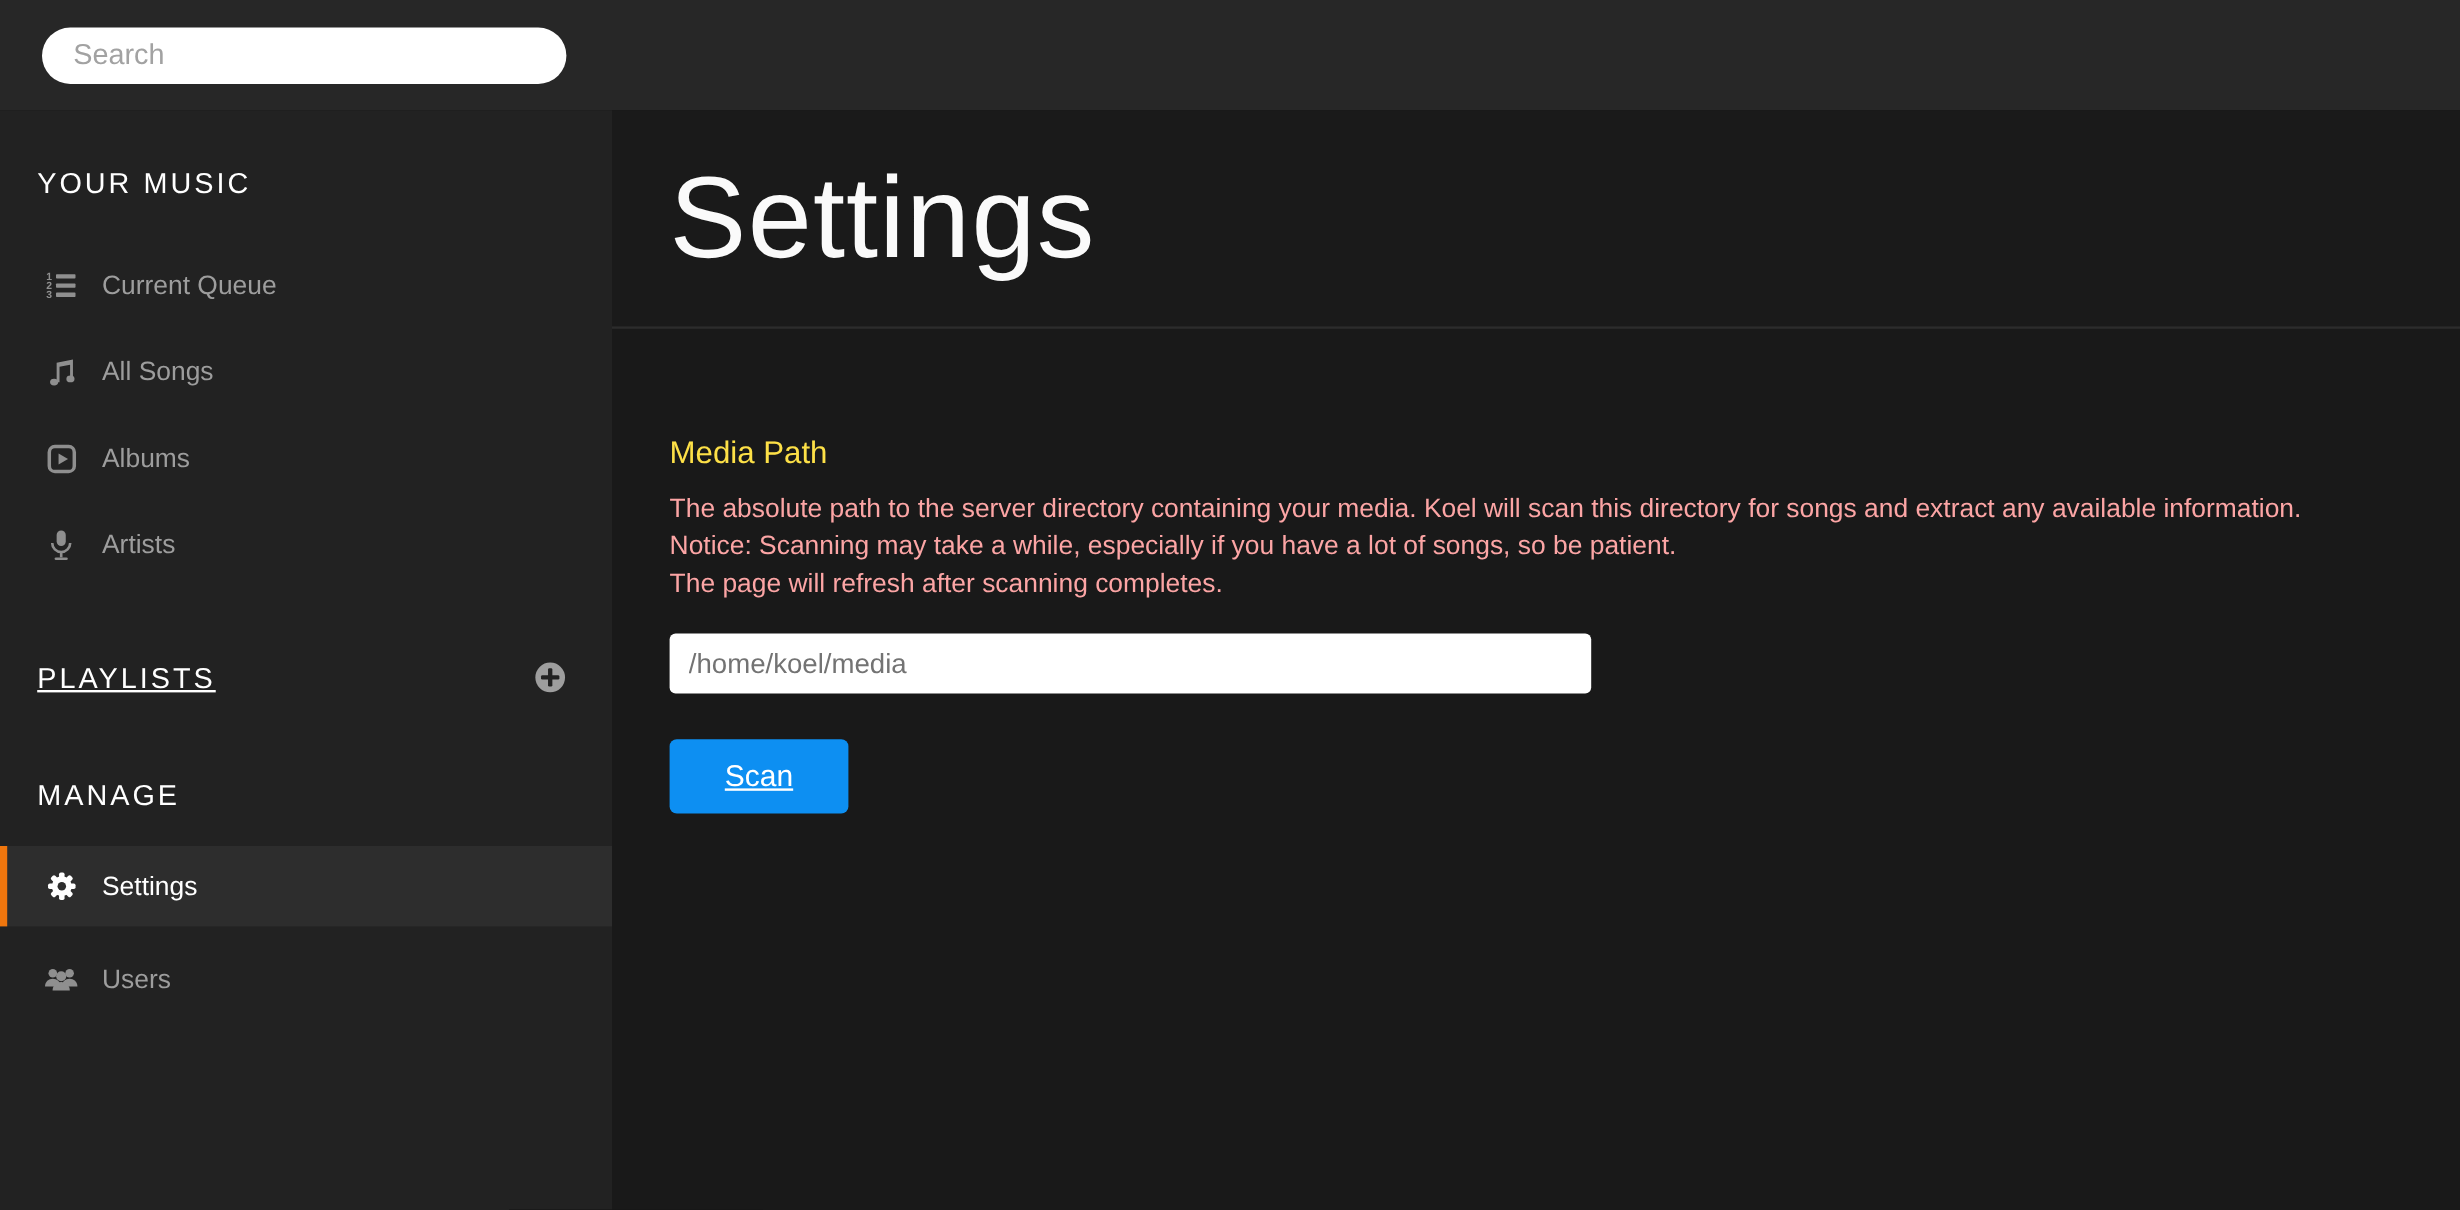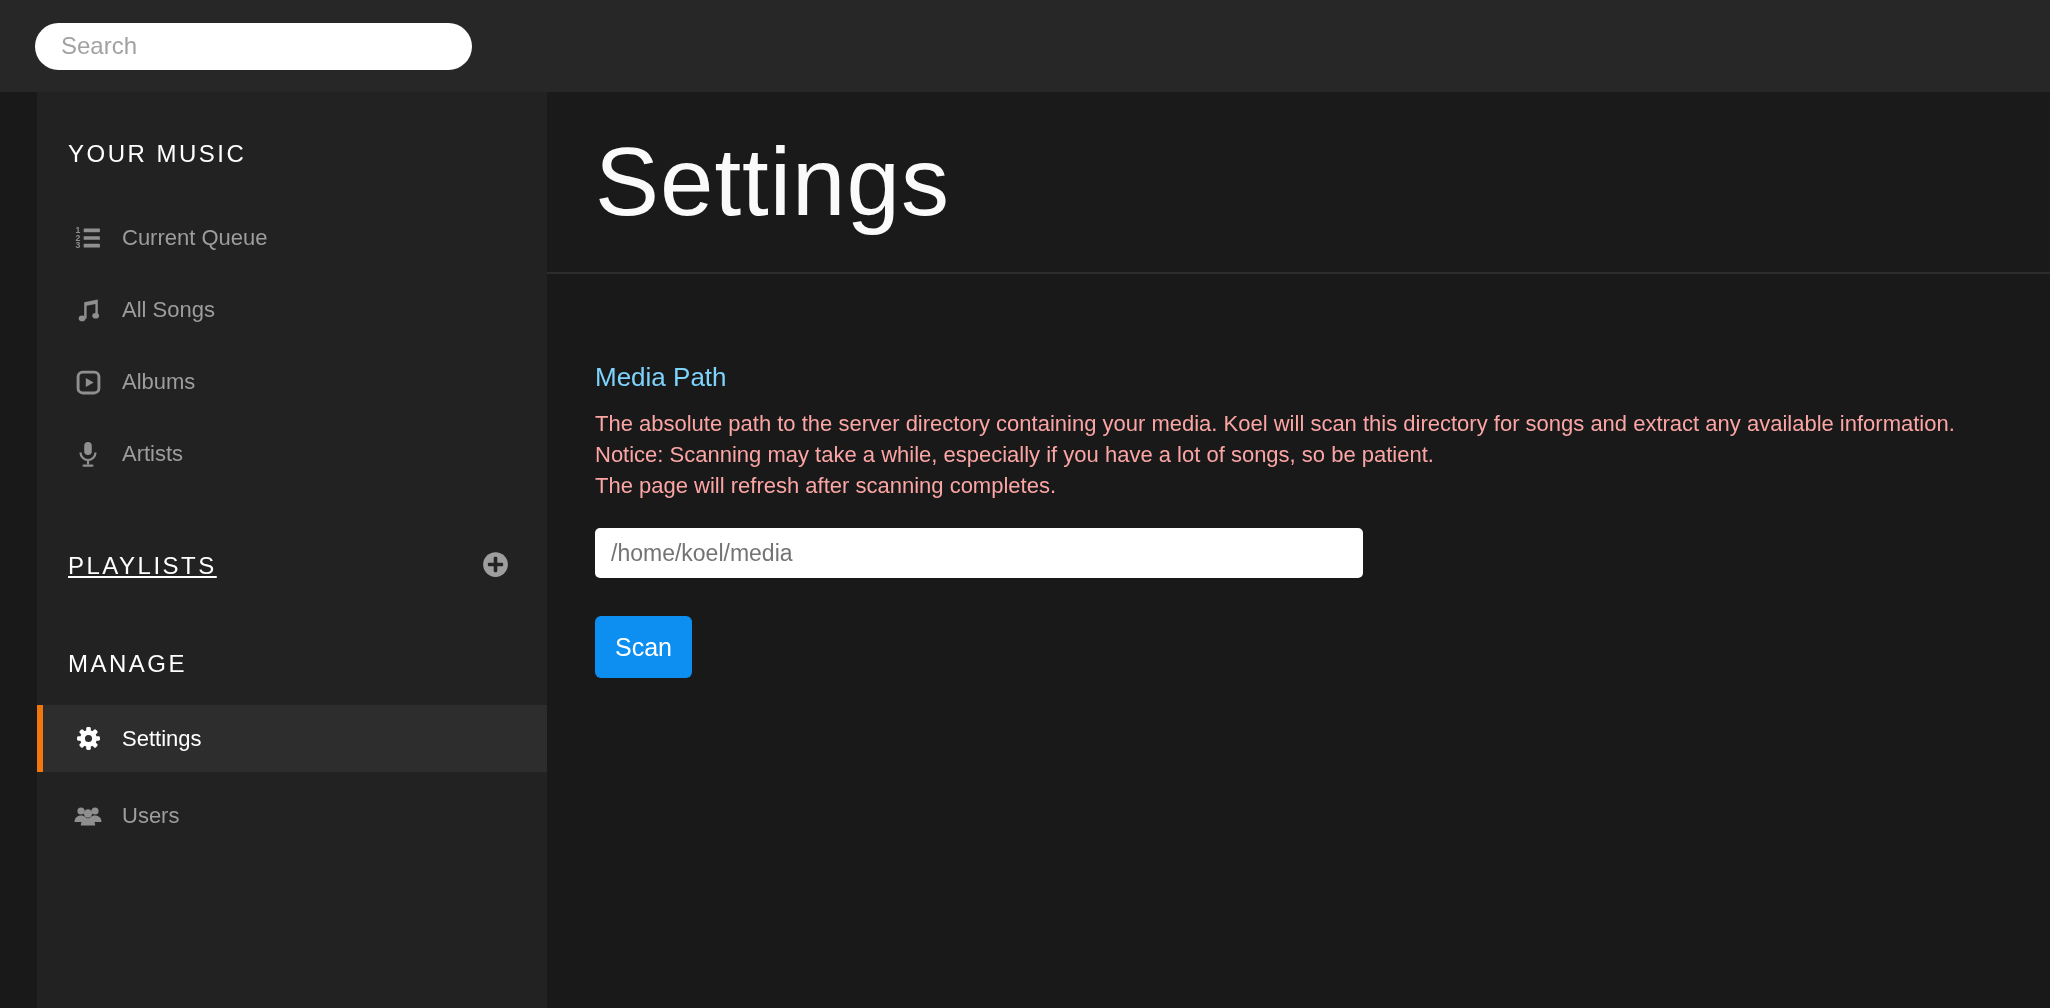--- a/index.html
+++ b/index.html
@@ -34,21 +34,20 @@
 
   
   .app-body { display: flex; height: 916px; }
 
   
   .sidebar {
     width: 510px;
     background: #222222;
     flex-shrink: 0;
     overflow: hidden;
-    margin-left: 37px;
   }
   .side-heading {
     font-size: 24px;
     color: #ffffff;
     letter-spacing: 2.5px;
     line-height: 28px;
     padding-left: 31px;
     padding-right: 38px;
     display: flex;
     align-items: center;
@@ -119,21 +118,21 @@
     font-weight: 100;
     color: #fafafa;
     letter-spacing: 1px;
   }
   .content {
     padding: 86px 48px 0 48px;
   }
   .section-heading {
     font-size: 26px;
     line-height: 34px;
-    color: #7dd3fc;
+    color: #fde047;
     font-weight: 400;
   }
   .section-desc {
     margin-top: 14px;
     font-size: 22px;
     line-height: 31px;
     color: #fca5a5;
   }
   .section-desc span { display: block; }
   .media-path-input {
@@ -146,28 +145,29 @@
     background: #ffffff;
     padding: 0 16px;
     font-size: 23px;
     font-family: "Liberation Sans", sans-serif;
     color: #737373;
     outline: none;
   }
   .scan-button {
     margin-top: 38px;
     height: 62px;
-    padding: 0 20px;
+    padding: 0 46px;
     border: none;
     border-radius: 6px;
     background: #0d8ff2;
     color: #ffffff;
     font-size: 25px;
     font-family: "Liberation Sans", sans-serif;
     cursor: pointer;
+    text-decoration: underline;
   }
 </style>
 </head>
 <body>
 
 <div class="top-header">
   <input class="search-input" type="text" placeholder="Search" style="">
 </div>
 
 <div class="app-body">

